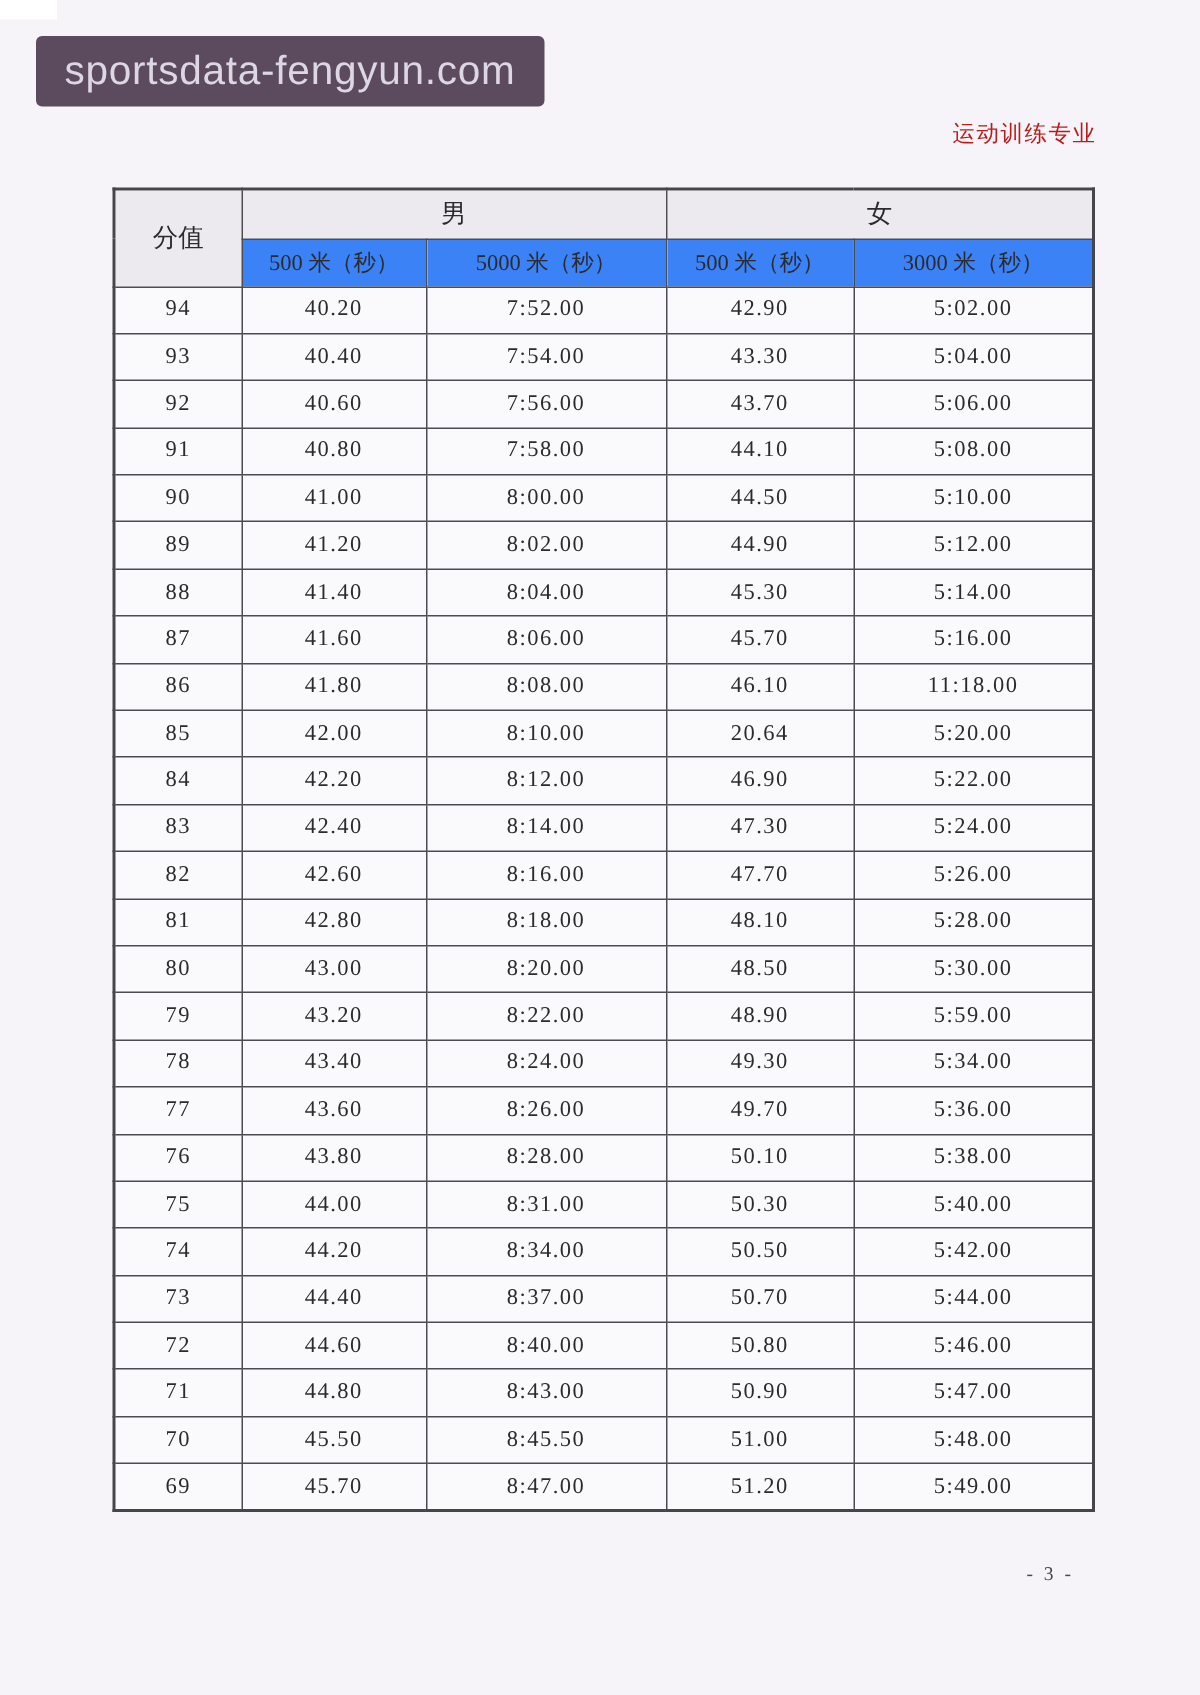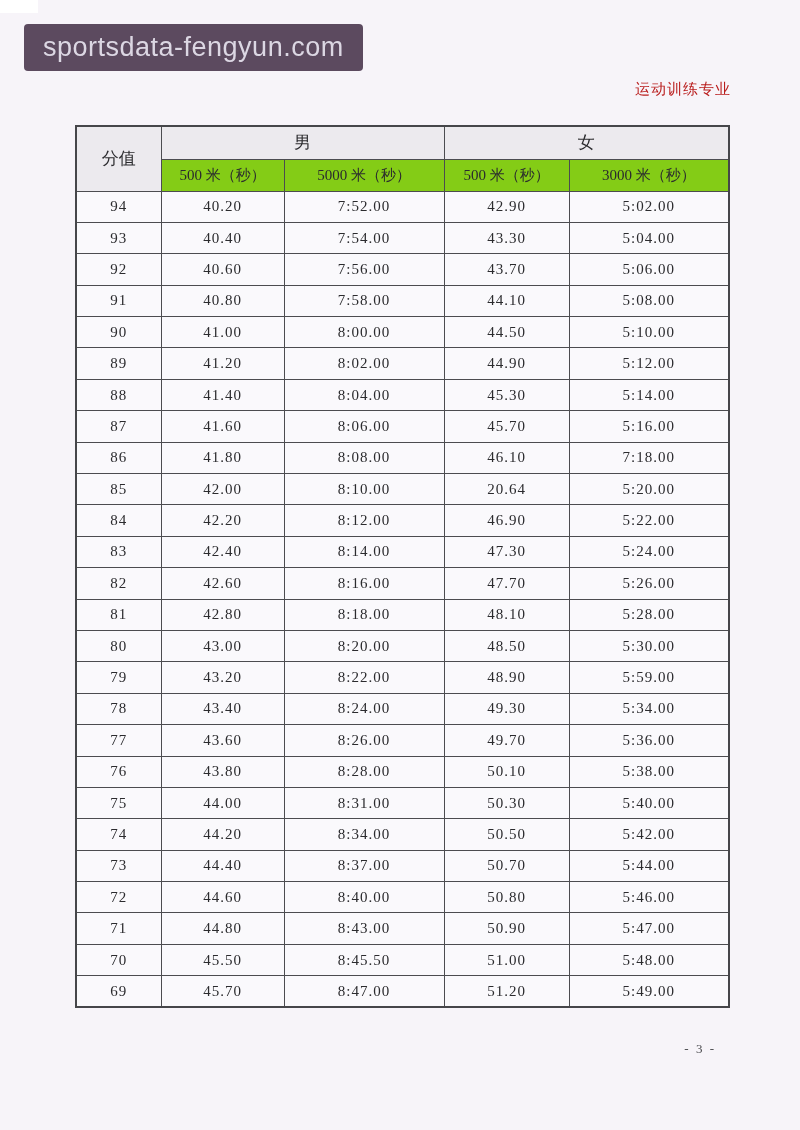--- a/index.html
+++ b/index.html
@@ -50,21 +50,21 @@
   table.score-table td {
     border: 1px solid #4c4c50;
     text-align: center;
     vertical-align: middle;
     font-weight: normal;
     overflow: hidden;
     white-space: nowrap;
   }
   table.score-table { border: 2px solid #46464a; }
   tr.group-row th { height: 33px; font-size: 17px; background: #eceaee; }
-  tr.sub-row th   { height: 32px; font-size: 15px; background: #84cc16; }
+  tr.sub-row th   { height: 32px; font-size: 15px; background: #3b82f6; }
   th.score-col-header { background: #eceaee; font-size: 16px; }
   tr.data-row td {
     height: 31.4px;
     font-size: 15px;
     letter-spacing: 1px;
   }
   .page-number {
     position: absolute;
     top: 1041px;
     right: 84px;
@@ -160,21 +160,21 @@
         <td>41.60</td>
         <td>8:06.00</td>
         <td>45.70</td>
         <td>5:16.00</td>
       </tr>
       <tr class="data-row">
         <td>86</td>
         <td>41.80</td>
         <td>8:08.00</td>
         <td>46.10</td>
-        <td>7:18.00</td>
+        <td>11:18.00</td>
       </tr>
       <tr class="data-row">
         <td>85</td>
         <td>42.00</td>
         <td>8:10.00</td>
         <td>20.64</td>
         <td>5:20.00</td>
       </tr>
       <tr class="data-row">
         <td>84</td>

